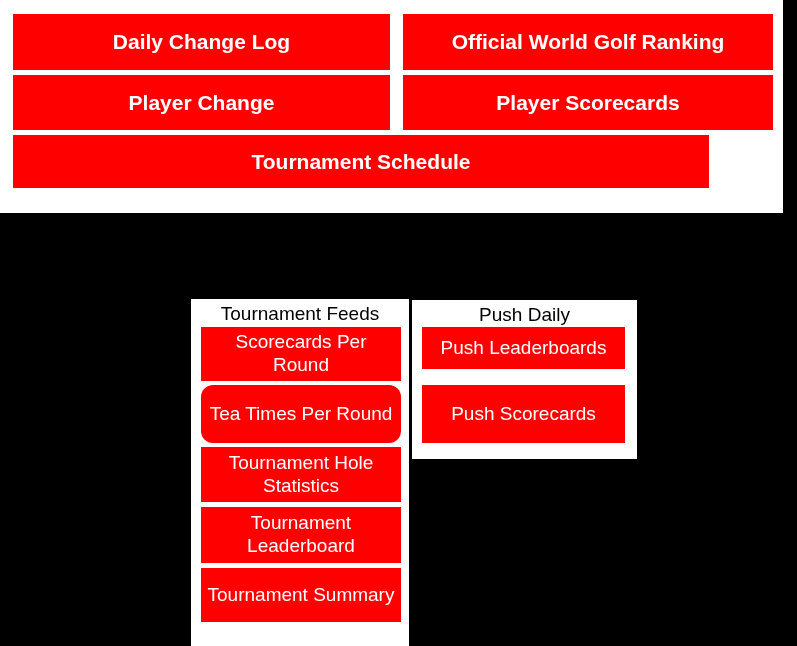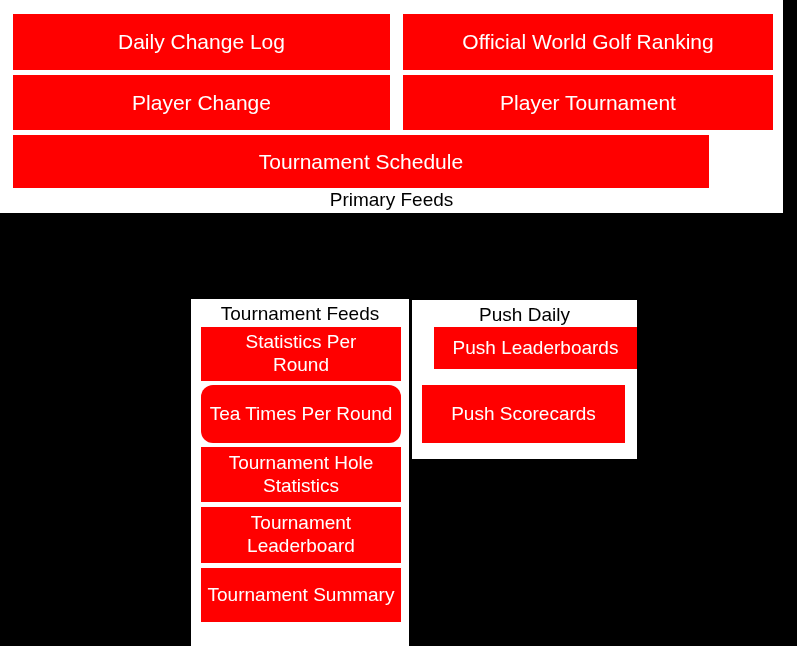--- a/index.html
+++ b/index.html
@@ -20,21 +20,21 @@
 
   .node {
     position: absolute;
     background: var(--node, #ff0000);
     color: var(--node-text, #ffffff);
     display: flex; align-items: center; justify-content: center;
     text-align: center;
     white-space: pre-line;
     line-height: 1.2;
   }
-  .primary-panel .node { font-size: 21px; }
+  .primary-panel .node { font-size: 21px; font-weight: bold; }
   .tournament-panel .node, .push-panel .node { font-size: 19px; }
 
   
   .n-daily   { left: 13px;  top: 14px;  width: 377px; height: 56px; }
   .n-owgr    { left: 403px; top: 14px;  width: 370px; height: 56px; }
   .n-profile { left: 13px;  top: 75px;  width: 377px; height: 55px; }
   .n-pstats  { left: 403px; top: 75px;  width: 370px; height: 55px; }
   .n-sched   { left: 13px;  top: 135px; width: 696px; height: 53px; }
 
   .panel-caption {
@@ -49,40 +49,39 @@
   }
 
   
   .n-t1 { left: 10px; top: 28px;  width: 200px; height: 54px; }
   .n-t2 { left: 10px; top: 86px;  width: 200px; height: 58px; border-radius: 12px; }
   .n-t3 { left: 10px; top: 148px; width: 200px; height: 55px; }
   .n-t4 { left: 10px; top: 208px; width: 200px; height: 56px; }
   .n-t5 { left: 10px; top: 269px; width: 200px; height: 54px; }
 
   
-  .n-p1 { left: 22px; top: 27px; width: 203px; height: 42px; }
+  .n-p1 { left: 10px; top: 27px; width: 203px; height: 42px; }
   .n-p2 { left: 10px; top: 85px; width: 203px; height: 58px; }
 </style>
 </head>
 <body>
 
 <div class="canvas">
 
   <section class="panel primary-panel">
     <div class="node n-daily">Daily Change Log</div>
     <div class="node n-owgr">Official World Golf Ranking</div>
     <div class="node n-profile">Player Change</div>
-    <div class="node n-pstats">Player Tournament</div>
+    <div class="node n-pstats">Player Scorecards</div>
     <div class="node n-sched">Tournament Schedule</div>
-    <div class="panel-caption">Primary Feeds</div>
   </section>
 
   <section class="panel tournament-panel">
     <div class="panel-title">Tournament Feeds</div>
-    <div class="node n-t1">Statistics Per
+    <div class="node n-t1">Scorecards Per
 Round</div>
     <div class="node n-t2">Tea Times Per Round</div>
     <div class="node n-t3">Tournament Hole
 Statistics</div>
     <div class="node n-t4">Tournament
 Leaderboard</div>
     <div class="node n-t5">Tournament Summary</div>
   </section>
 
   <section class="panel push-panel">

